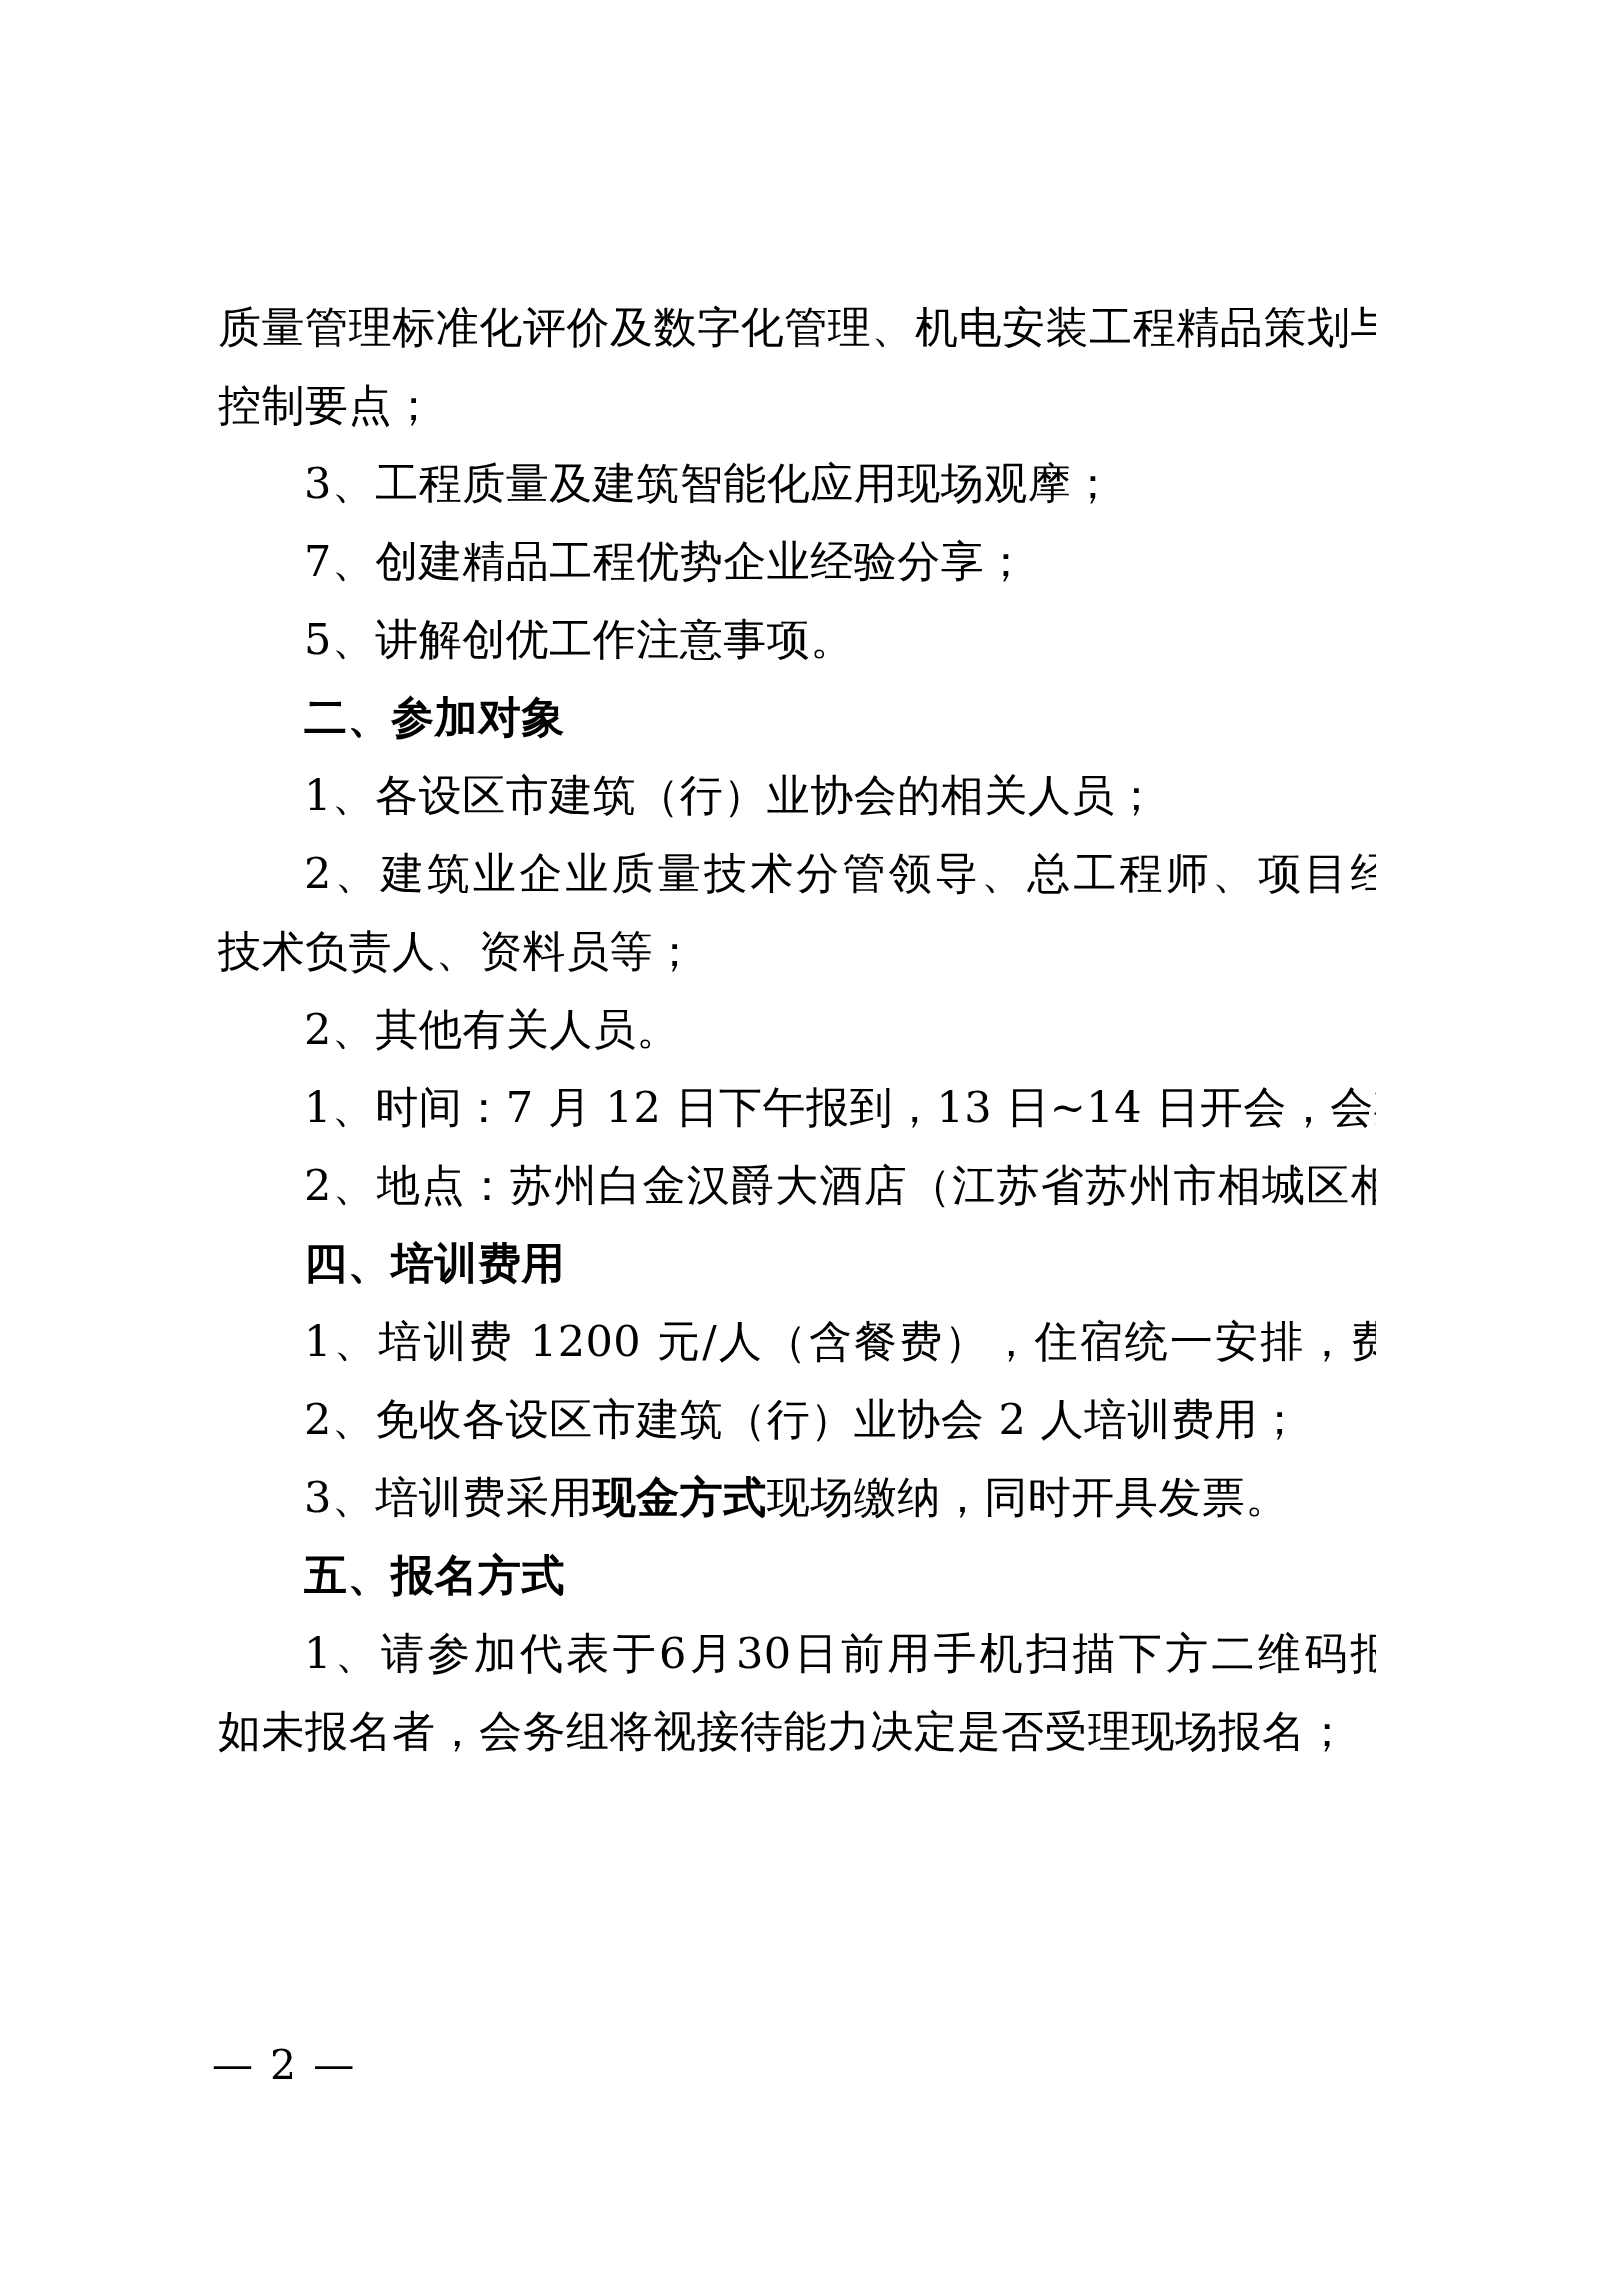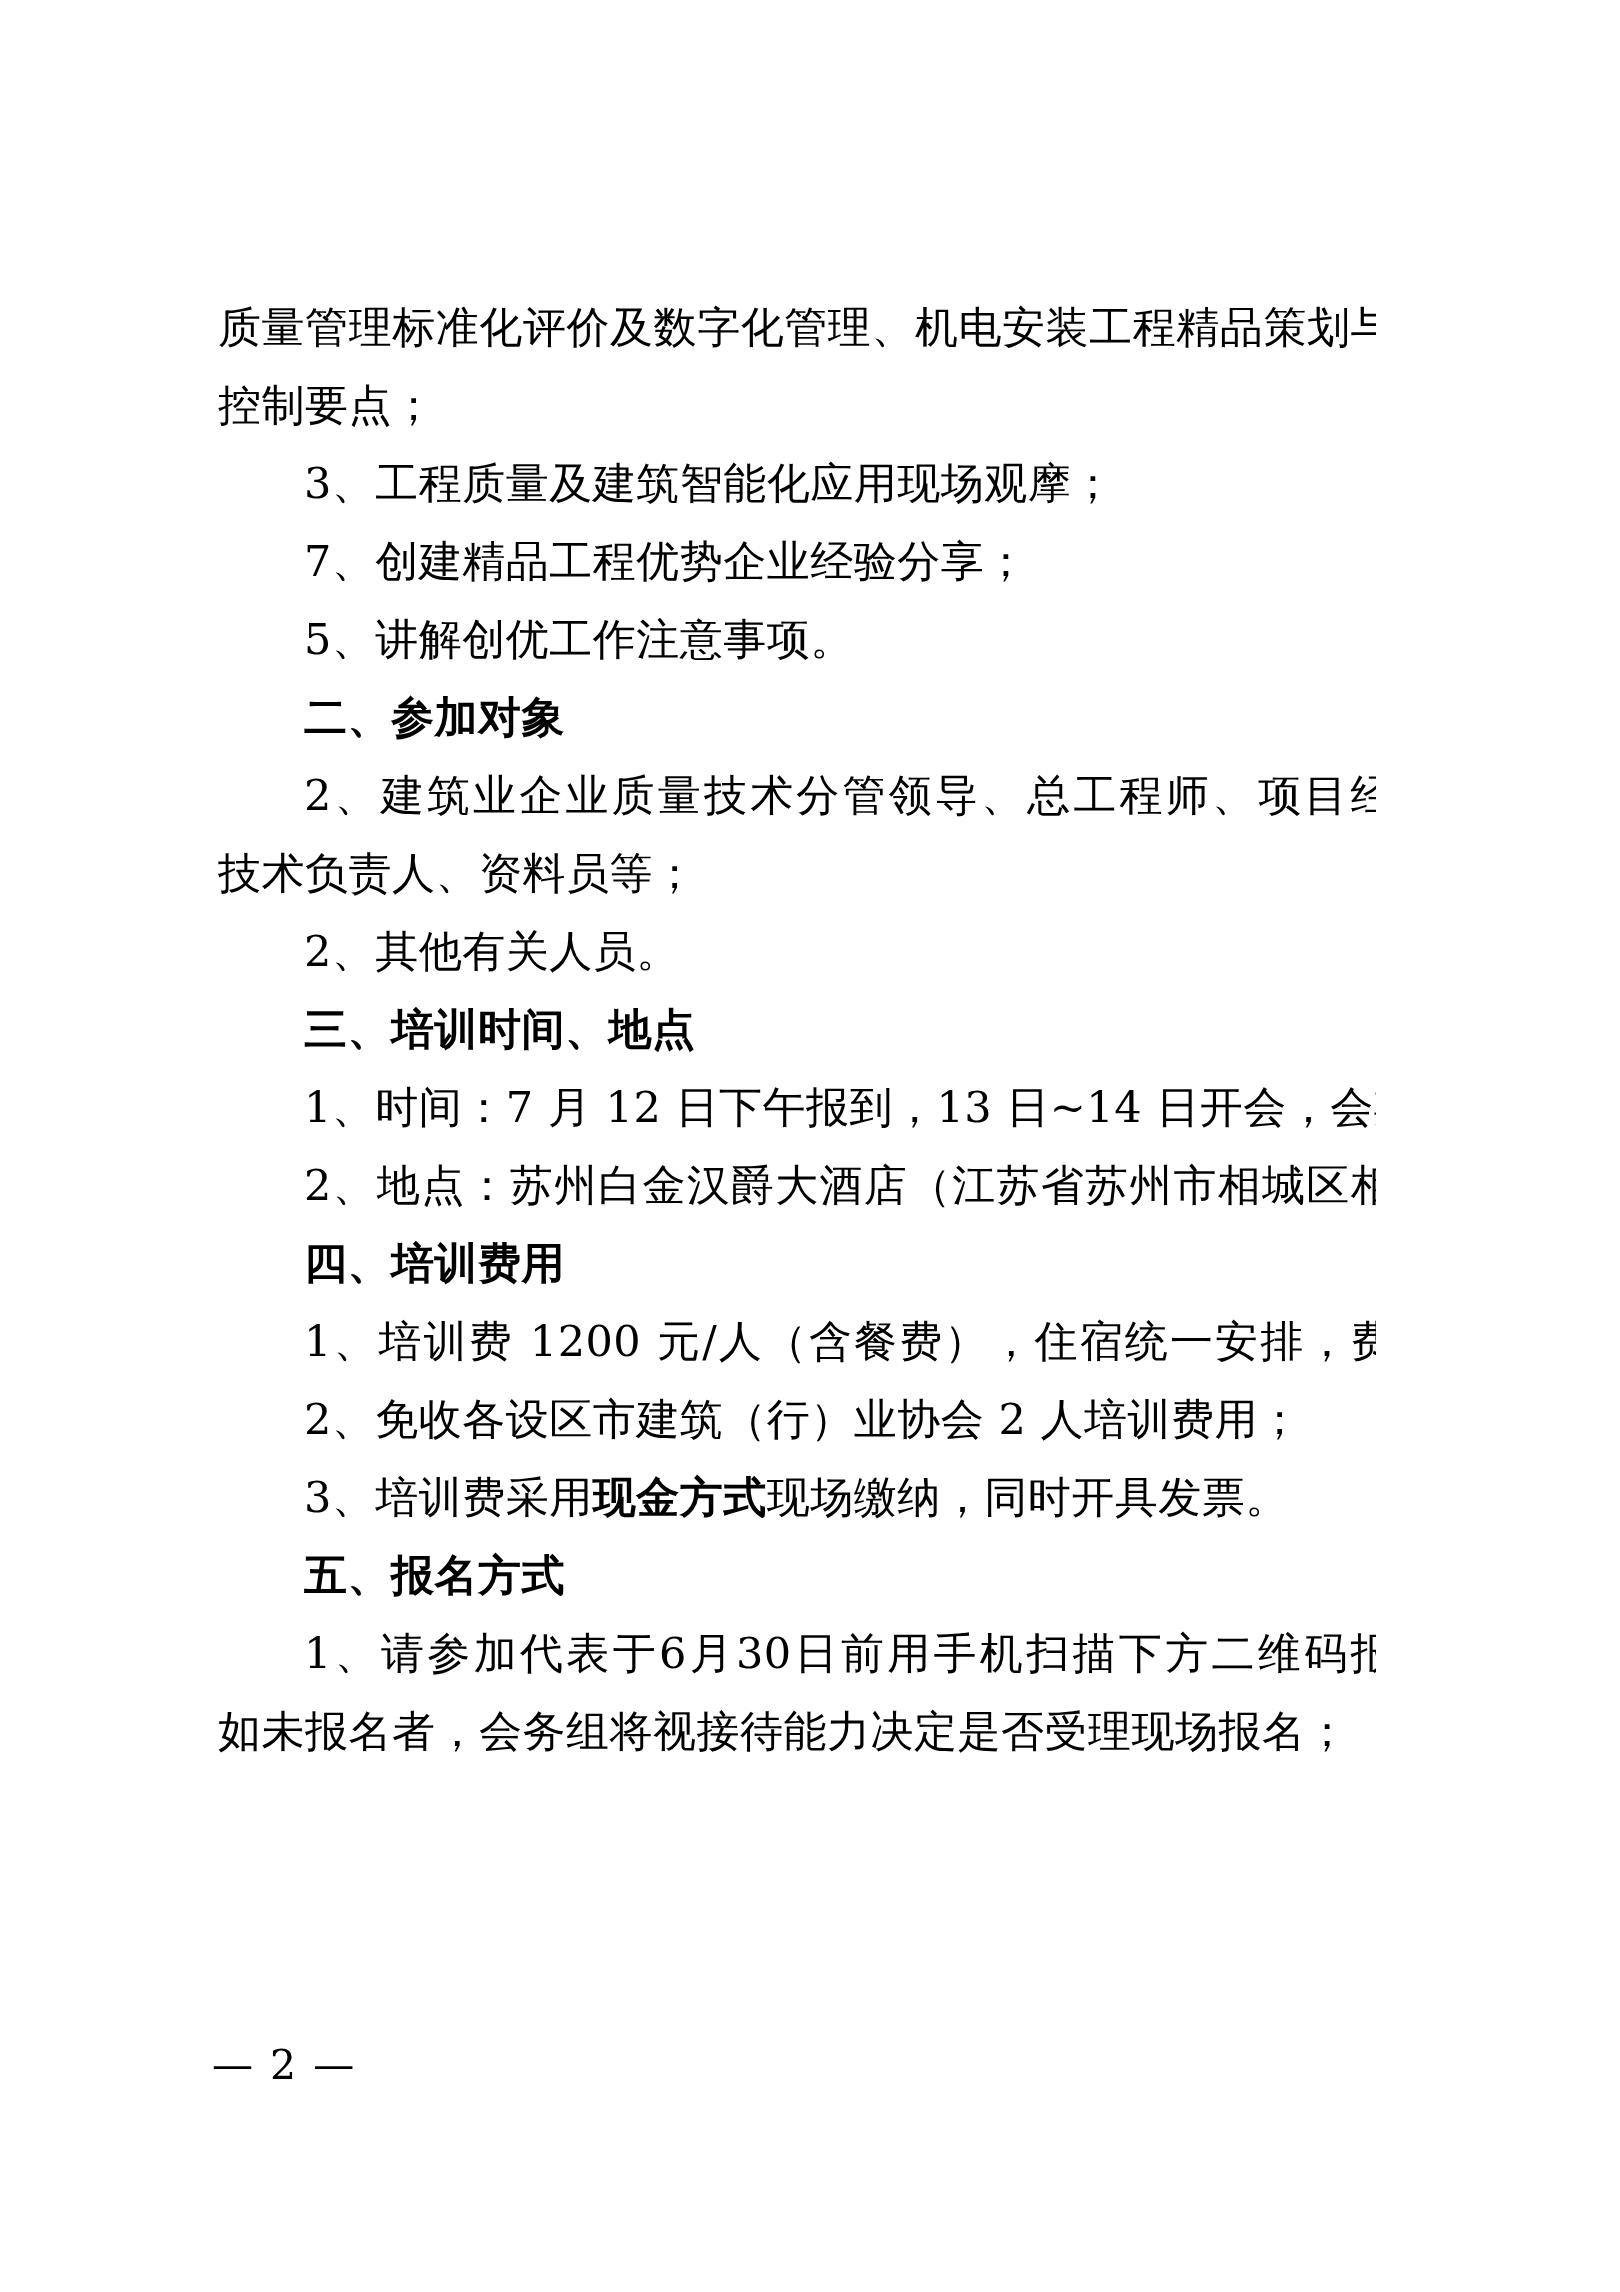--- a/index.html
+++ b/index.html
@@ -64,24 +64,24 @@
 <body>
 
 <div class="page">
   <div class="textblock" id="textblock">
       <div class="line cont justify"><span>质量管理标准化评价及数字化管理、机电安装工程精品策划与</span></div>
       <div class="line cont"><span>控制要点；</span></div>
       <div class="line item"><span>3、工程质量及建筑智能化应用现场观摩；</span></div>
       <div class="line item"><span>7、创建精品工程优势企业经验分享；</span></div>
       <div class="line item"><span>5、讲解创优工作注意事项。</span></div>
       <div class="line heading"><span>二、参加对象</span></div>
+      <div class="line item"><span>1、各设区市建筑（行）业协会的相关人员；</span></div>
       <div class="line item justify"><span>2、建筑业企业质量技术分管领导、总工程师、项目经理、</span></div>
       <div class="line cont"><span>技术负责人、资料员等；</span></div>
       <div class="line item"><span>2、其他有关人员。</span></div>
-      <div class="line heading"><span>三、培训时间、地点</span></div>
       <div class="line item"><span>1、时间：7 月 12 日下午报到，13 日~14 日开会，会期两天；</span></div>
       <div class="line item justify"><span>2、地点：苏州白金汉爵大酒店（江苏省苏州市相城区相城</span></div>
       <div class="line heading"><span>四、培训费用</span></div>
       <div class="line item justify"><span>1、培训费 1200 元/人（含餐费），住宿统一安排，费用自</span></div>
       <div class="line item"><span>2、免收各设区市建筑（行）业协会 2 人培训费用；</span></div>
       <div class="line item"><span>3、培训费采用</span><span class="emph">现金方式</span><span>现场缴纳，同时开具发票。</span></div>
       <div class="line heading"><span>五、报名方式</span></div>
       <div class="line item justify"><span>1、请参加代表于6月30日前用手机扫描下方二维码报名，</span></div>
       <div class="line cont"><span>如未报名者，会务组将视接待能力决定是否受理现场报名；</span></div>
     </div>

